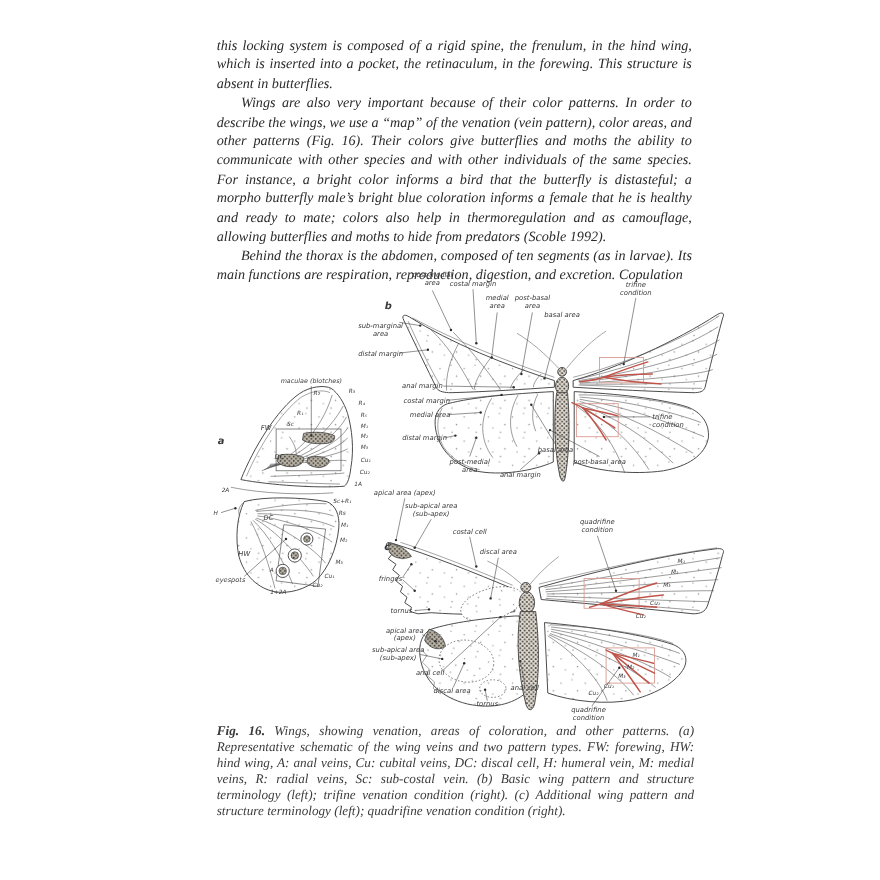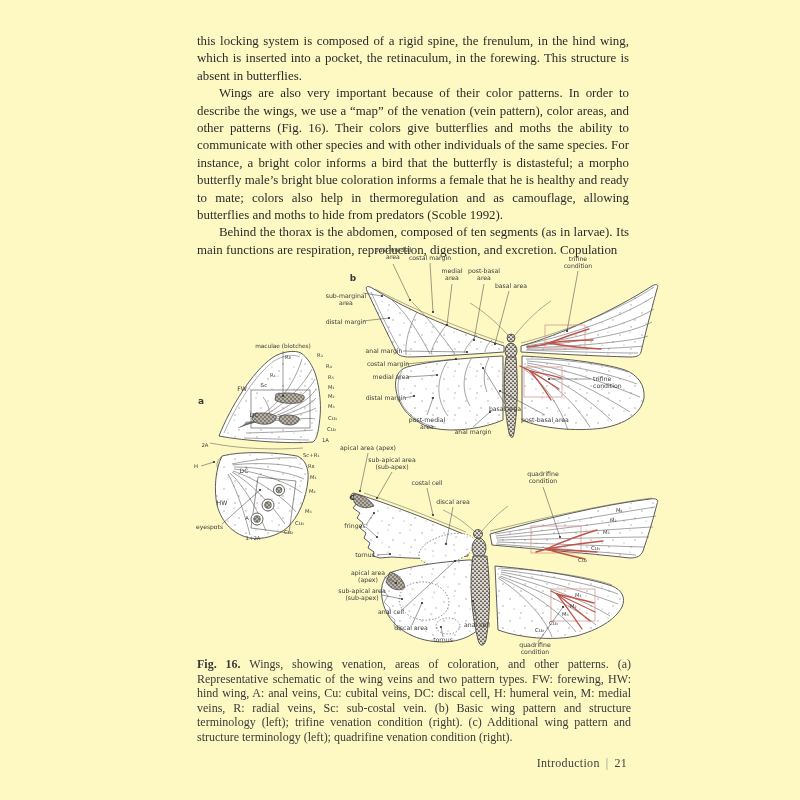--- a/index.html
+++ b/index.html
@@ -1,19 +1,20 @@
 <!DOCTYPE html>
 <html style="--red: #c0544a; --redbox: #d89a90;"><head>
 <meta charset="utf-8">
 <style>
   html,body{margin:0;padding:0;background:#e8e8e8;}
   .page{
-    position:relative;width:800px;height:800px;background:#fef9c3;
+    position:relative;width:800px;height:800px;background:#ffffff;
     font-family:"Liberation Serif", serif;color:#2b2b2b;overflow:hidden;
     margin:0 auto;
+    font-style:italic;
   }
   .text-block{
     position:absolute;left:197px;top:33px;width:432px;
     font-size:12.9px;line-height:17.4px;text-align:justify;
   }
   .text-block p{margin:0;}
   .text-block p.indent{text-indent:22px;}
   .figure-wrap{position:absolute;left:0;top:0;width:800px;height:800px;pointer-events:none;}
   svg text{fill:#3a3a3a;font-family:"DejaVu Sans", "Liberation Sans", sans-serif;}
   .caption{
@@ -386,17 +387,14 @@
           <text x="549" y="625" text-anchor="start" font-size="5.3"><tspan x="549" dy="0">Cu₁</tspan></text>
           <text x="535" y="632" text-anchor="start" font-size="5.3"><tspan x="535" dy="0">Cu₂</tspan></text>
         </g>
   </svg>
   </div>
 
   <div class="caption">
     <b>Fig. 16.</b><span> Wings, showing venation, areas of coloration, and other patterns. (a) Representative schematic of the wing veins and two pattern types. FW: forewing, HW: hind wing, A: anal veins, Cu: cubital veins, DC: discal cell, H: humeral vein, M: medial veins, R: radial veins, Sc: sub-costal vein. (b) Basic wing pattern and structure terminology (left); trifine venation condition (right). (c) Additional wing pattern and structure terminology (left); quadrifine venation condition (right).</span>
   </div>
 
-  <div class="footer">
-    <span>Introduction</span><span class="sep">|</span><span>21</span>
-  </div>
 
 </div>
 
 </body></html>

